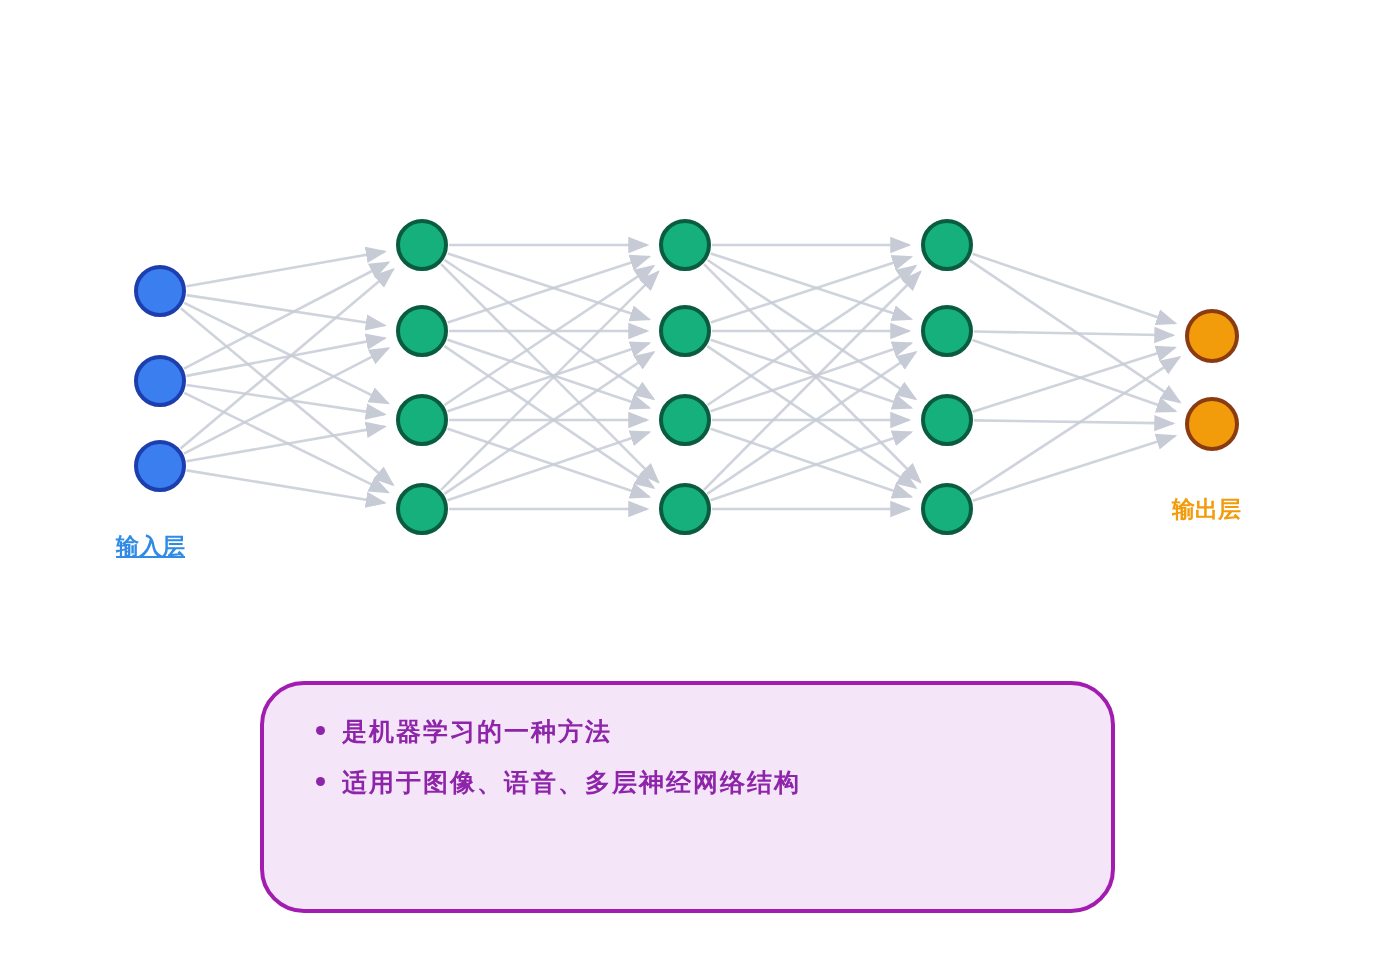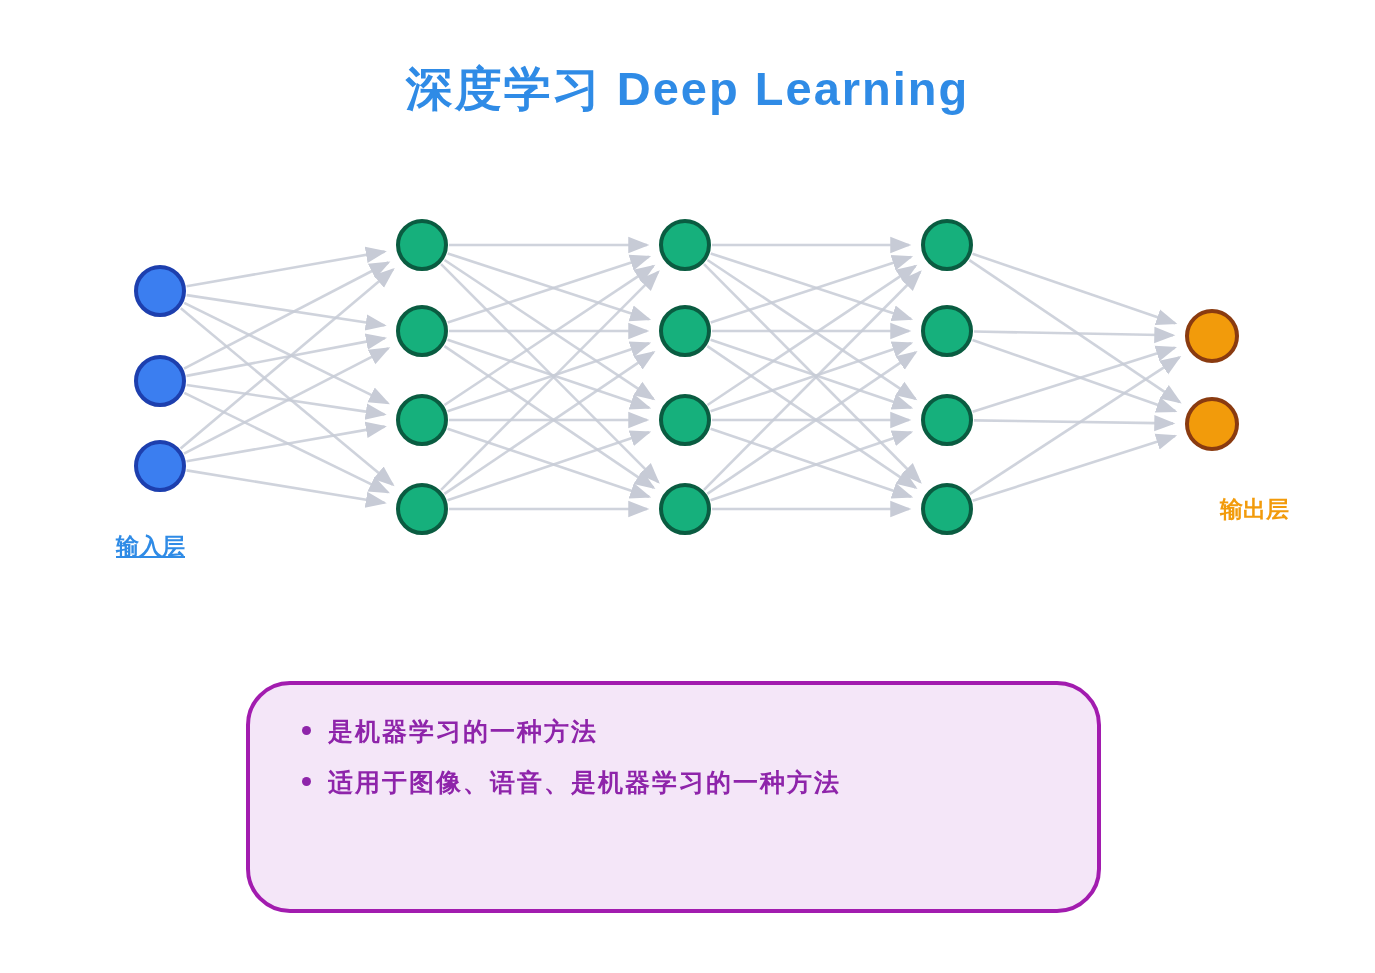--- a/index.html
+++ b/index.html
@@ -26,32 +26,32 @@
     top: 0;
     left: 0;
   }
   .layer-label {
     position: absolute;
     font-size: 23px;
     font-weight: bold;
     white-space: nowrap;
   }
   .input-label  { left: 116px;  top: 531px; }
-  .output-label { left: 1220px; top: 494px; }
+  .output-label { left: 1172px; top: 494px; }
   .network-caption {
     position: absolute;
     left: 589px;
     top: 577px;
     font-size: 23px;
     font-weight: bold;
     white-space: nowrap;
   }
   .notes-box {
     position: absolute;
-    left: 246px;
+    left: 260px;
     top: 681px;
     width: 855px;
     height: 232px;
     box-sizing: border-box;
     border: 4.5px solid;
     border-radius: 44px;
     padding: 30px 40px 0 48px;
   }
   .notes-list {
     margin: 0;
@@ -75,21 +75,20 @@
     height: 9px;
     border-radius: 50%;
     background: currentColor;
   }
 </style>
 </head>
 <body>
 
 <div class="page">
 
-  <div class="title" style="color: rgb(47, 139, 230);">深度学习 Deep Learning</div>
 
   <svg class="network-svg" width="1375" height="660" viewBox="0 0 1375 660">
       <defs>
         <marker id="arrow" viewBox="0 0 10 8" refX="8" refY="4" markerWidth="9" markerHeight="8" orient="auto-start-reverse">
           <path d="M0,0.5 L9,4 L0,7.5 Z" fill="#c7cbd6"></path>
         </marker>
       </defs>
       <g>
         <line x1="186.6" y1="286.3" x2="384.6" y2="251.6" stroke="#c7cbd6" stroke-width="2.6" stroke-opacity="0.85" marker-end="url(#arrow)"></line>
         <line x1="186.7" y1="295.1" x2="384.4" y2="325.3" stroke="#c7cbd6" stroke-width="2.6" stroke-opacity="0.85" marker-end="url(#arrow)"></line>
@@ -164,17 +163,17 @@
     </svg>
 
   <div class="layer-label input-label" style="color: rgb(47, 139, 230); text-decoration: underline;">输入层</div>
 
   <div class="layer-label output-label" style="color: rgb(242, 155, 11);">输出层</div>
 
 
   <div class="notes-box" style="background: rgb(244, 230, 248); border-color: rgb(162, 28, 175);">
     <ul class="notes-list" style="color: rgb(142, 36, 170);">
       <li>是机器学习的一种方法</li>
-      <li>适用于图像、语音、是机器学习的一种方法</li>
+      <li>适用于图像、语音、多层神经网络结构</li>
     </ul>
   </div>
 
 </div>
 
 </body></html>

